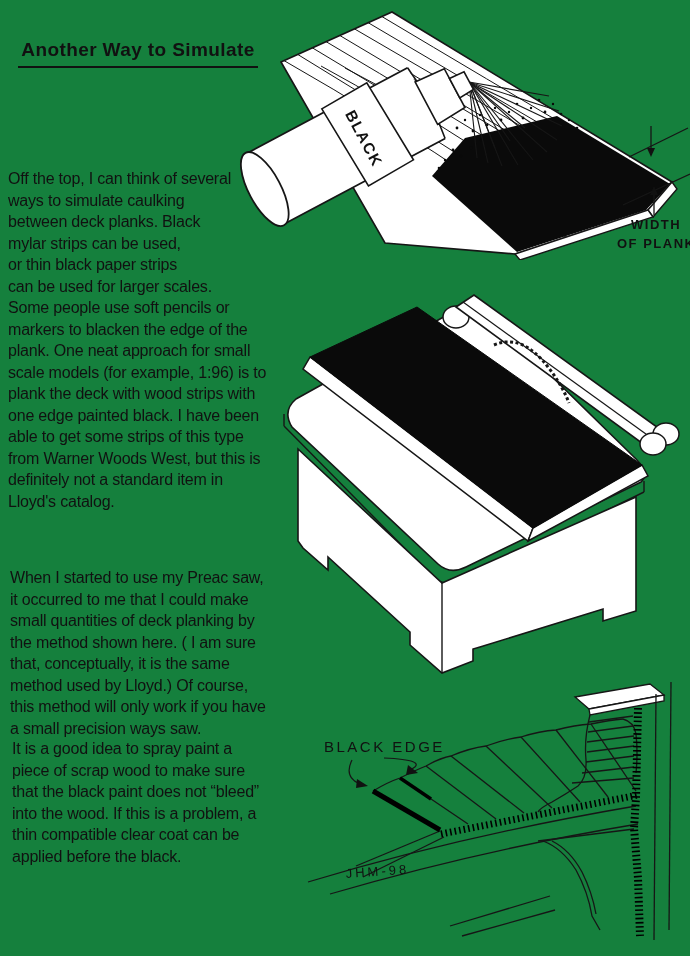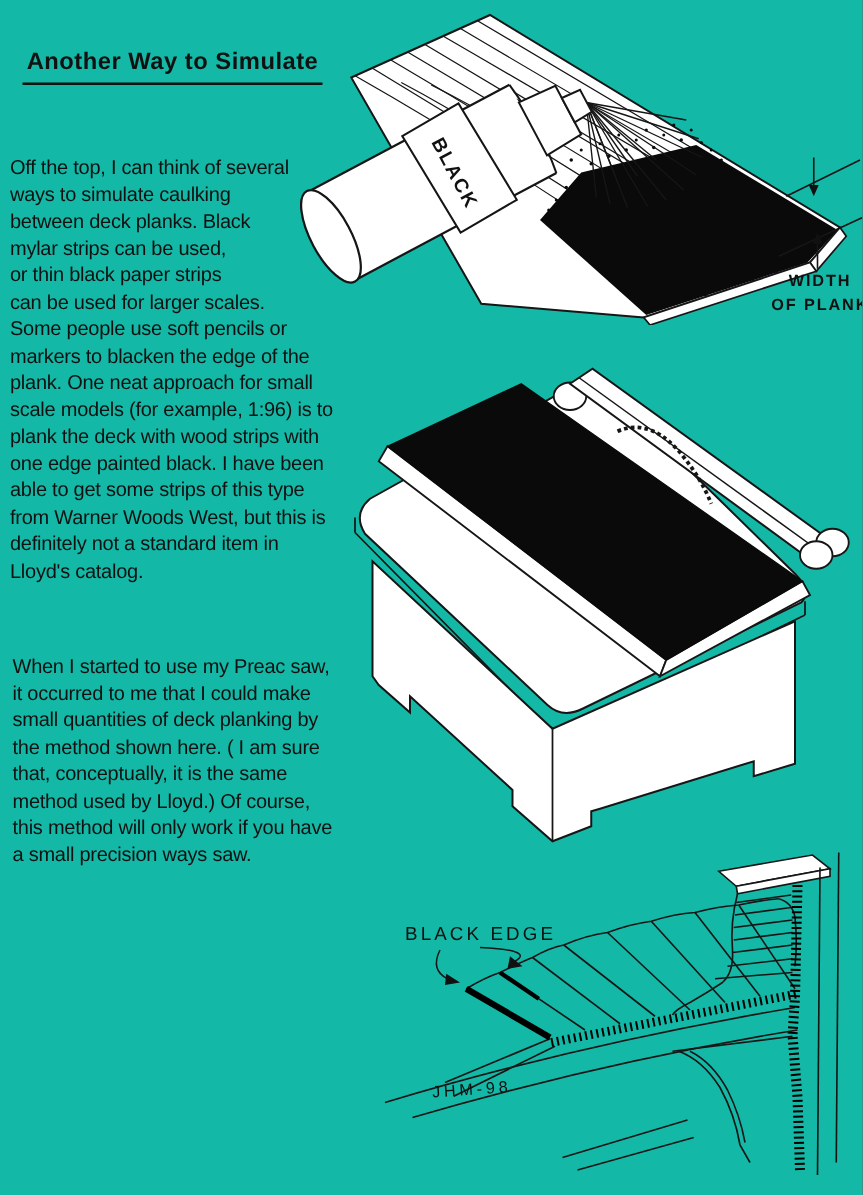--- a/index.html
+++ b/index.html
@@ -1,24 +1,24 @@
 <!DOCTYPE html>
 <html><head>
 <meta charset="utf-8">
 <style>
   html,body{margin:0;padding:0;background:#6b6b6b;}
   .page{
-    position:relative;width:690px;height:956px;background:#14b8a6;color:#111;
+    position:relative;width:690px;height:956px;background:#15803d;color:#111;
     font-family:"Liberation Sans","DejaVu Sans",sans-serif;overflow:hidden;margin:0 auto;
   }
   .title-block{position:absolute;left:8px;top:36px;width:260px;text-align:center;}
   .title-line{display:inline-block;font-size:19px;font-weight:bold;letter-spacing:.4px;
     border-bottom:2px solid #111;padding:0 3px 1px;line-height:1.5;}
   .byline{font-size:11.5px;margin-top:4px;letter-spacing:.2px;}
-  .para{position:absolute;white-space:pre-line;font-size:16px;line-height:21.5px;letter-spacing:-.2px;}
+  .para{position:absolute;white-space:pre-line;font-size:16px;line-height:21.5px;letter-spacing:-.2px;margin-top:44px;}
   .p1{left:8px;top:124px;width:302px;}
   .p2{left:10px;top:523px;width:304px;}
   .p3{left:12px;top:694px;width:312px;}
   .ul-word{}
   .fig{position:absolute;}
   .fig-spray{left:225px;top:8px;}
   .fig-saw{left:270px;top:283px;}
   .fig-deck{left:300px;top:678px;}
   svg text{font-family:"Liberation Sans","DejaVu Sans",sans-serif;fill:#111;}
 </style>
@@ -52,20 +52,26 @@
 
   <div class="para p2"><span>When I started to use my Preac saw,
 it occurred to me that I could make
 small quantities of deck planking by
 the method shown here.  ( I am sure
 that, conceptually, it is the same
 method used by Lloyd.)  Of course,
 this method will only work if you have
 a small </span><span class="ul-word">precision</span><span> ways saw.</span></div>
 
+  <div class="para p3">It is a good idea to spray paint a
+piece of scrap wood to make sure
+that the black paint does not “bleed”
+into the wood.  If this is a problem, a
+thin compatible clear coat can be
+applied before the black.</div>
 
   <svg class="fig fig-spray" width="465" height="252" viewBox="0 0 465 252">
     <defs>
       <clipPath id="boardClip">
         <path d="M56,54 L167,4 L447,174 L423,202 L290,246 L160,235 Z"></path>
       </clipPath>
     </defs>
 
     <g>
       <path d="M56,54 L167,4 L447,174 L423,202 L290,246 L160,235 Z" fill="#fff" stroke="#161616" stroke-width="1.6"></path>

